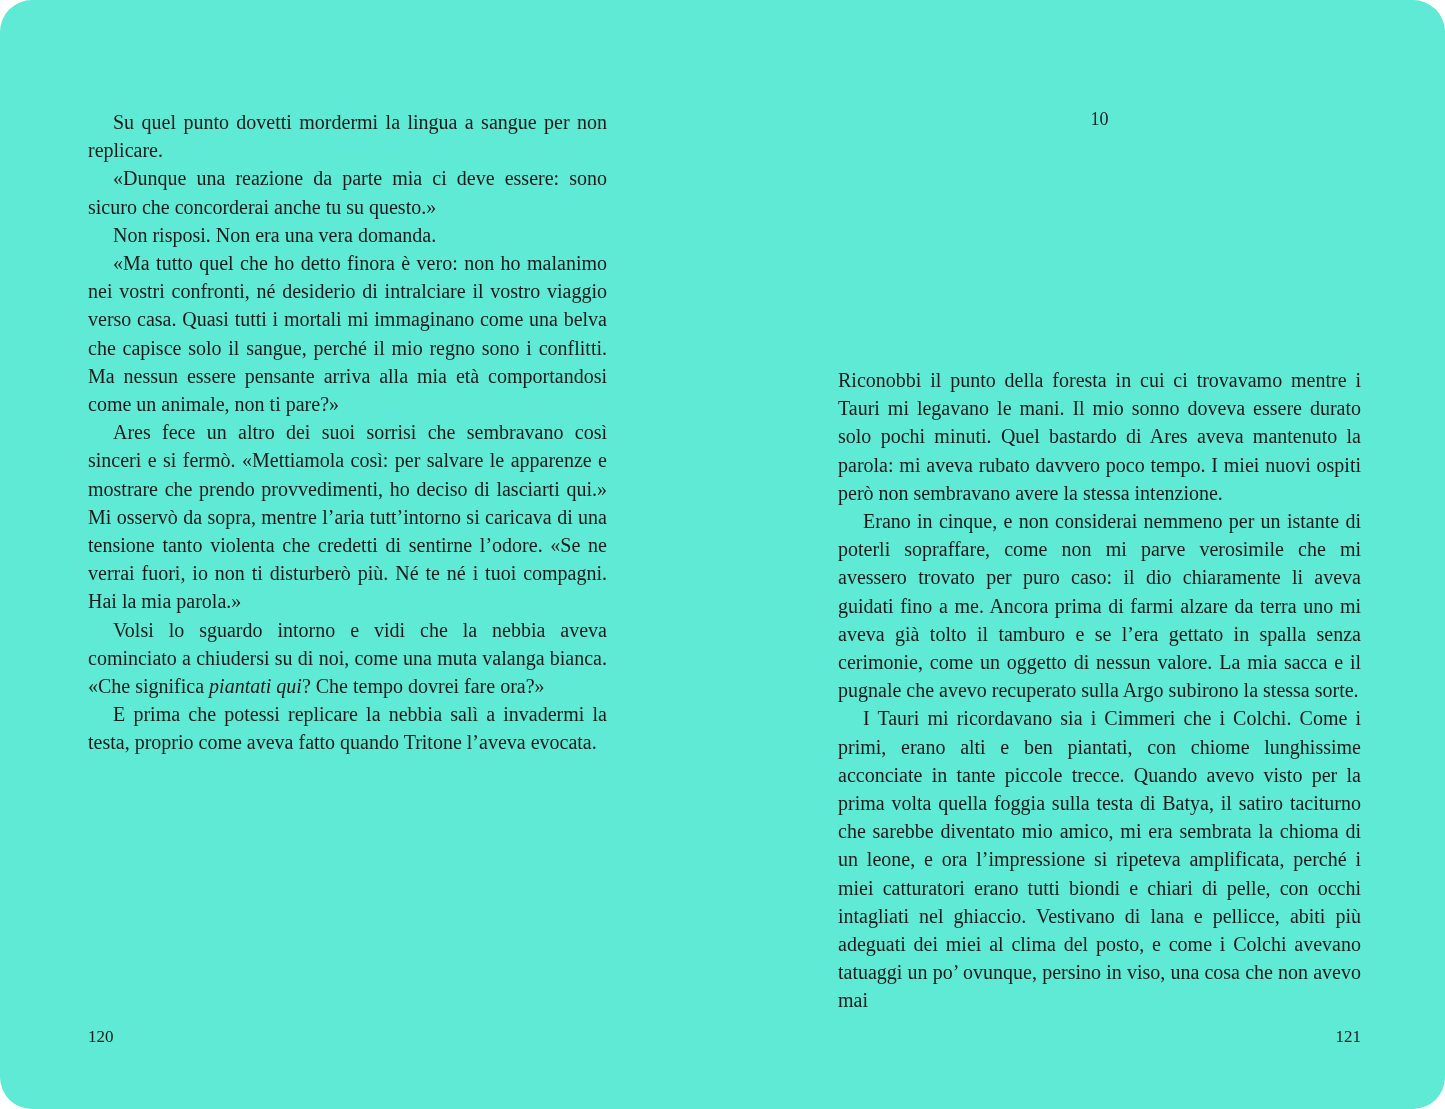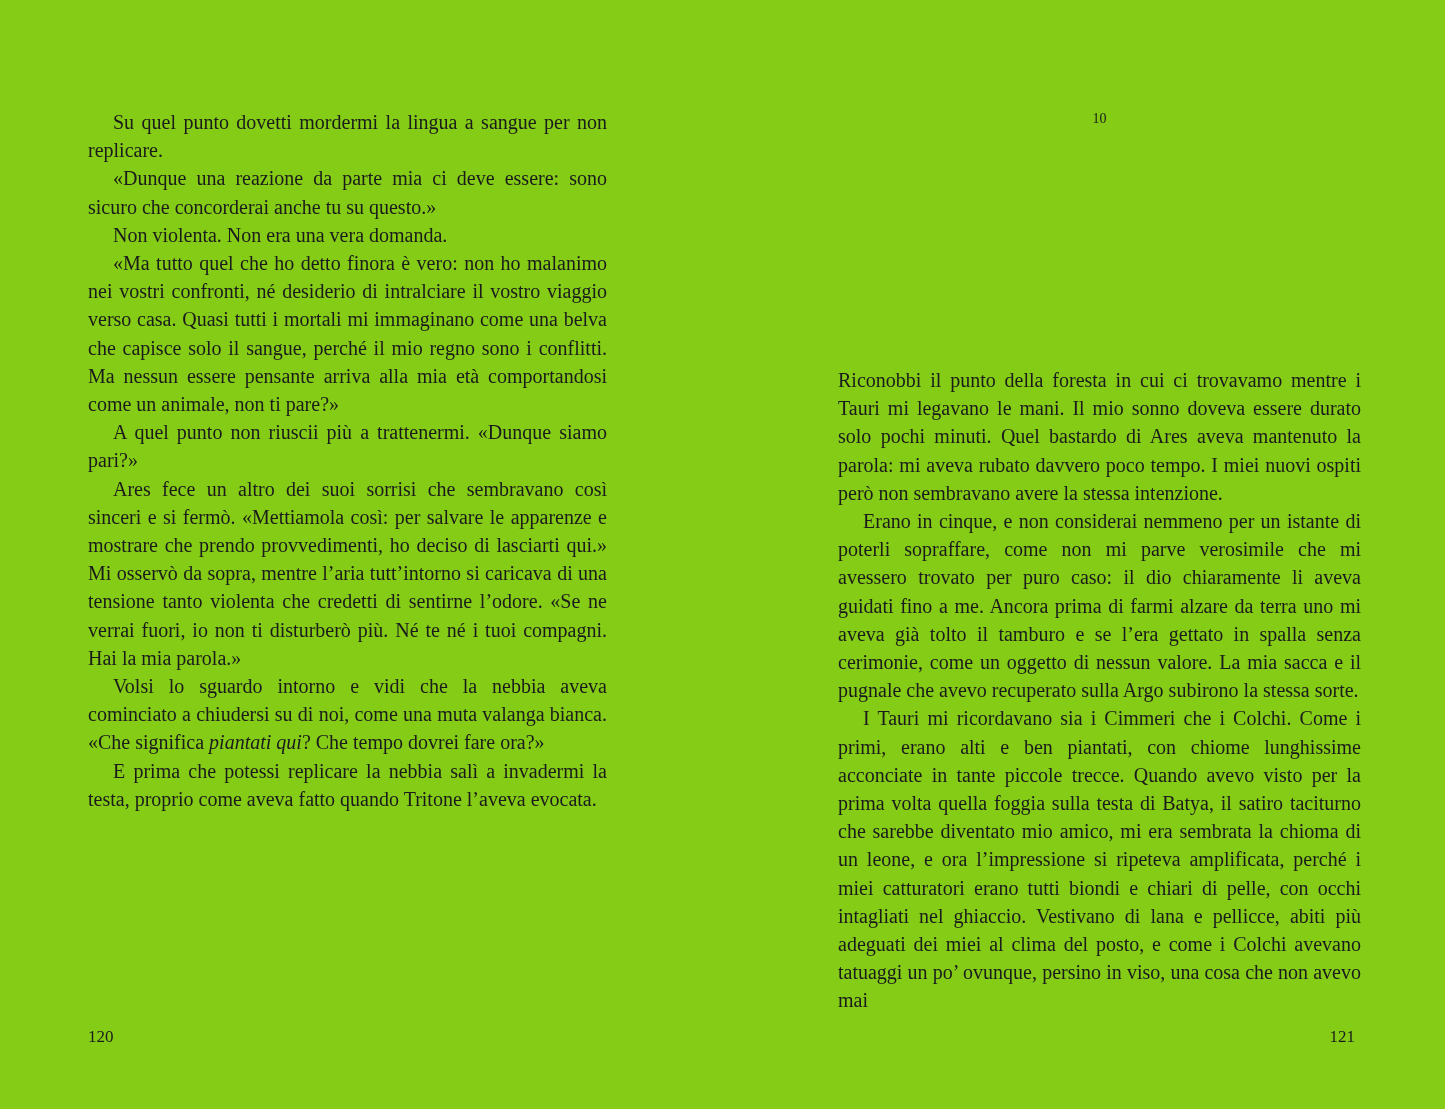--- a/index.html
+++ b/index.html
@@ -11,21 +11,22 @@
     width: 1445px;
     height: 1109px;
     position: relative;
     overflow: hidden;
     font-family: "Liberation Serif", "DejaVu Serif", serif;
     color: #1b1b1b;
   }
   .book-spread {
     position: absolute;
     inset: 0;
-    background: #84cc16;
+    background: #5eead4;
+    border-radius: 32px;
   }
   .page {
     position: absolute;
     top: 0;
     height: 1109px;
   }
   .page-left  { left: 88px;  width: 519px; }
   .page-right { left: 838px; width: 523px; }
 
   .text-block {
@@ -52,45 +53,44 @@
   .text-block em {
     font-style: italic;
   }
 
   .chapter-number {
     position: absolute;
     top: 104px;
     left: 0;
     right: 0;
     text-align: center;
-    font-size: 14px;
+    font-size: 18px;
     line-height: 30px;
   }
 
   .page-number {
     position: absolute;
     top: 1026px;
     font-size: 17px;
     line-height: 22px;
   }
   .page-left  .page-number { left: 0; text-align: center; }
-  .page-right .page-number { right: 6px; text-align: right; }
+  .page-right .page-number { right: 0; text-align: right; }
 </style>
 </head>
 <body>
 
 <div class="book-spread">
 
   <div class="page page-left">
     <div class="text-block">
         <p class="para indent"><span>Su quel punto dovetti mordermi la lingua a sangue per non replicare.</span></p>
         <p class="para indent"><span>«Dunque una reazione da parte mia ci deve essere: sono sicuro che concorderai anche tu su questo.»</span></p>
-        <p class="para indent"><span>Non violenta. Non era una vera domanda.</span></p>
+        <p class="para indent"><span>Non risposi. Non era una vera domanda.</span></p>
         <p class="para indent"><span>«Ma tutto quel che ho detto finora è vero: non ho malanimo nei vostri confronti, né desiderio di intralciare il vostro viaggio verso casa. Quasi tutti i mortali mi immaginano come una belva che capisce solo il sangue, perché il mio regno sono i conflitti. Ma nessun essere pensante arriva alla mia età comportandosi come un animale, non ti pare?»</span></p>
-        <p class="para indent"><span>A quel punto non riuscii più a trattenermi. «Dunque siamo pari?»</span></p>
         <p class="para indent"><span>Ares fece un altro dei suoi sorrisi che sembravano così sinceri e si fermò. «Mettiamola così: per salvare le apparenze e mostrare che prendo provvedimenti, ho deciso di lasciarti qui.» Mi osservò da sopra, mentre l’aria tutt’intorno si caricava di una tensione tanto violenta che credetti di sentirne l’odore. «Se ne verrai fuori, io non ti disturberò più. Né te né i tuoi compagni. Hai la mia parola.»</span></p>
         <p class="para indent"><span>Volsi lo sguardo intorno e vidi che la nebbia aveva cominciato a chiudersi su di noi, come una muta valanga bianca. «Che significa </span><em>piantati qui</em><span>? Che tempo dovrei fare ora?»</span></p>
         <p class="para indent"><span>E prima che potessi replicare la nebbia salì a invadermi la testa, proprio come aveva fatto quando Tritone l’aveva evocata.</span></p>
       </div>
     <div class="page-number">120</div>
   </div>
 
   <div class="page page-right">
     <div class="chapter-number">10</div>
     <div class="text-block">

